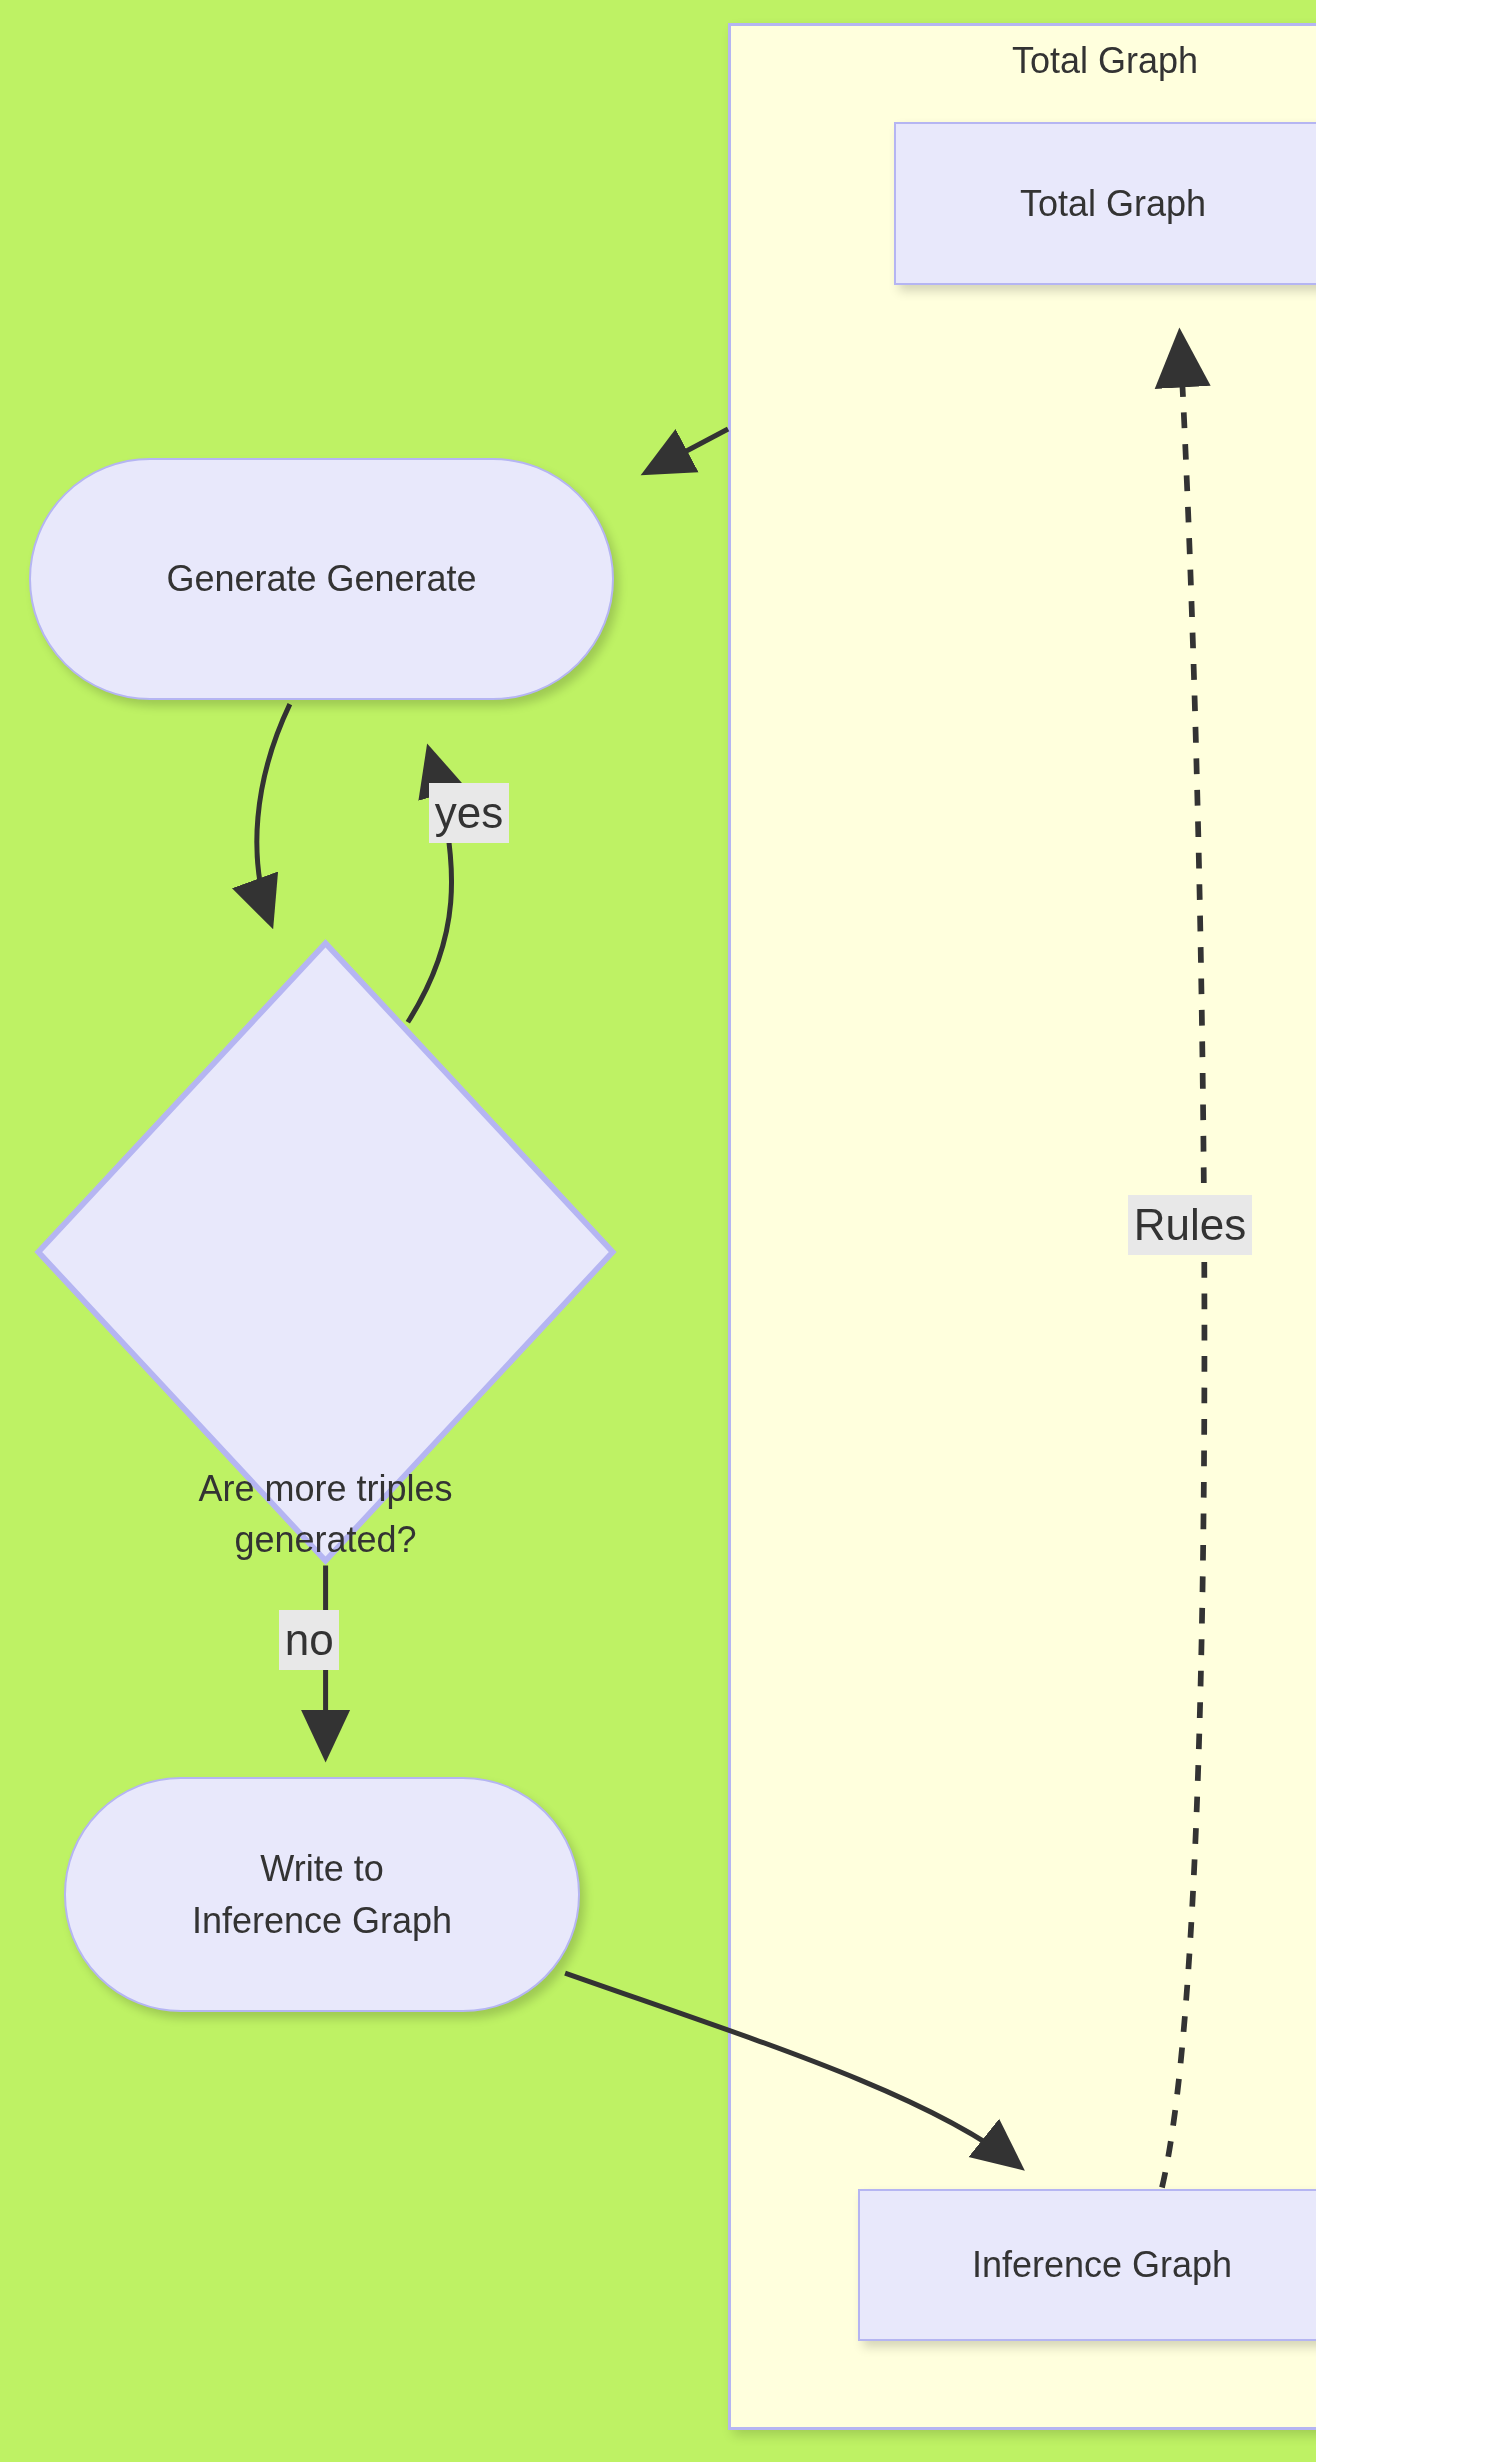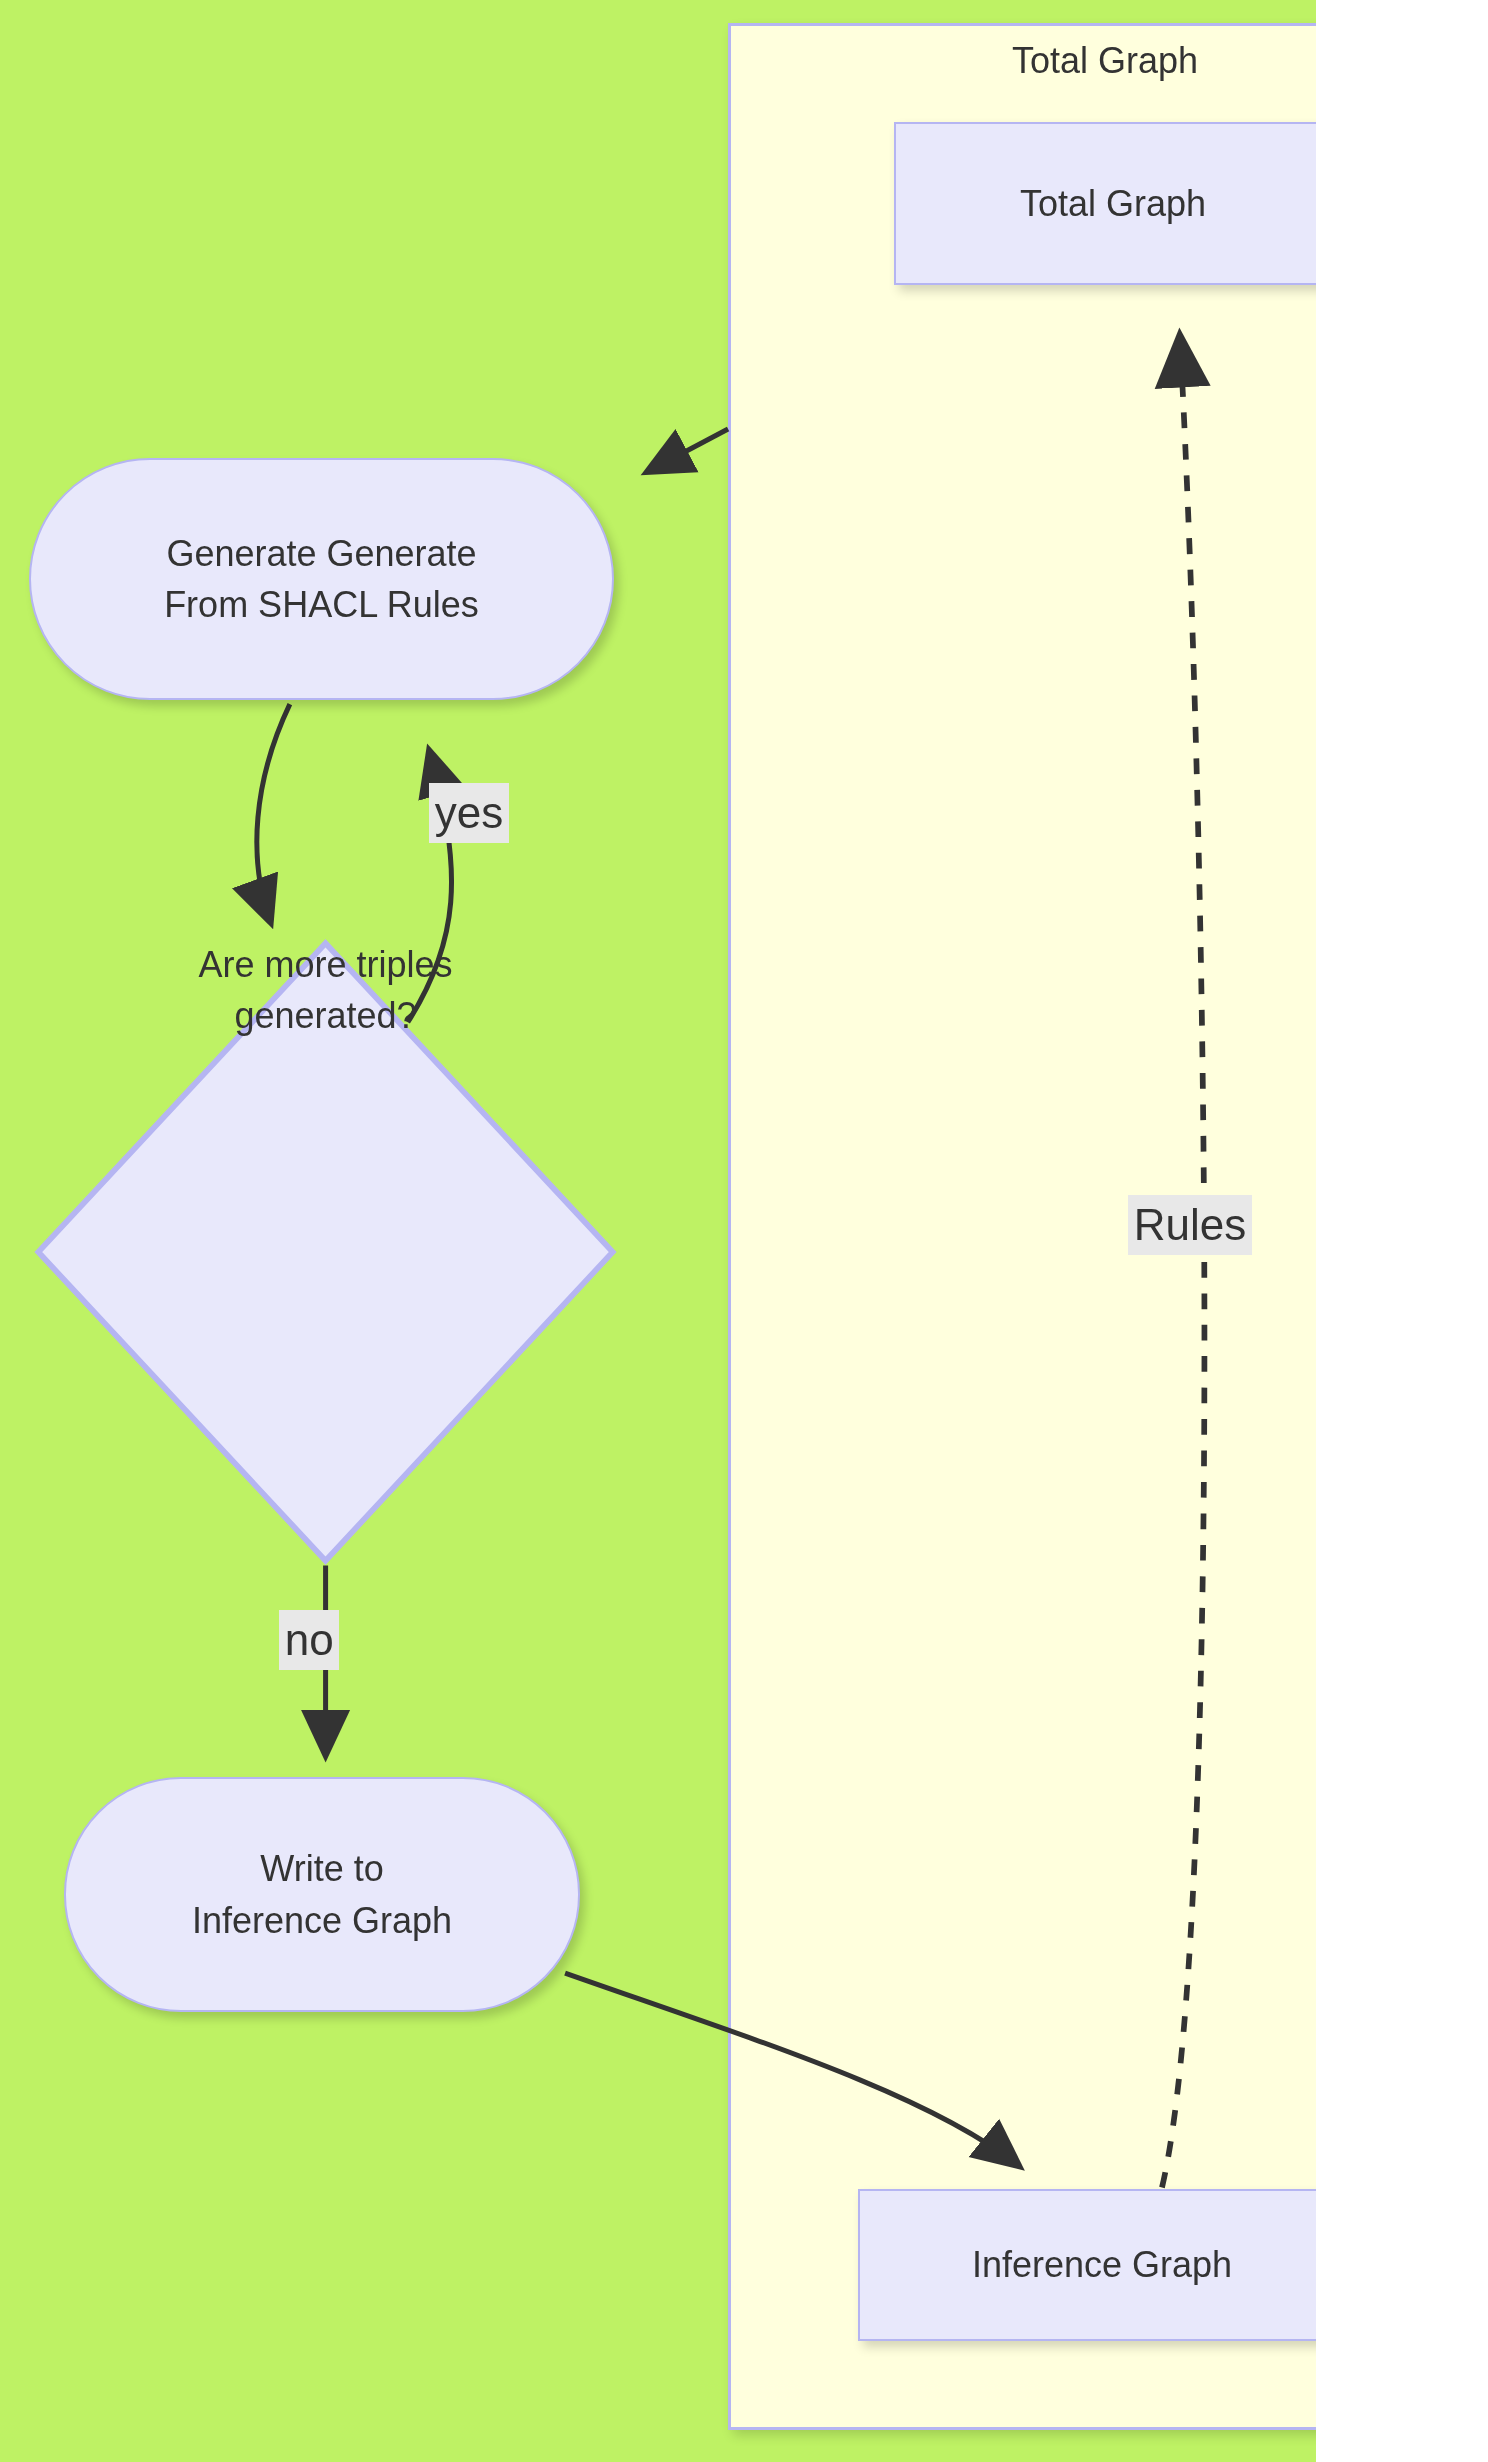--- a/index.html
+++ b/index.html
@@ -123,21 +123,21 @@
   }
   #decision-text {
     position: absolute;
     left: 0;
     top: 0;
     width: 583px;
     height: 626px;
     display: flex;
     flex-direction: column;
     align-items: center;
-    justify-content: flex-start;
+    justify-content: flex-end;
     text-align: center;
     font-size: 36px;
     color: #333333;
     pointer-events: none;
   }
 
   
   .edge-label {
     position: absolute;
     z-index: 3;
@@ -192,21 +192,20 @@
       <path d="M 1625 3060 C 1710 2700, 1690 1200, 1650 470" fill="none" stroke="#333333" stroke-width="8" stroke-dasharray="22 22" marker-end="url(#arrow-head)"></path>
     </g>
   </svg>
 
   <div class="node" id="source-graph">
     <span class="node-line">Total Graph</span>
   </div>
 
   <div class="node" id="generate-triples">
     <span class="node-line">Generate Generate</span>
-    <span class="node-line">From SHACL Rules</span>
   </div>
 
   <div id="decision-wrap">
     <svg viewBox="0 0 816 876" preserveAspectRatio="none">
       <polygon points="408,6 810,438 408,870 6,438" fill="#e8e8fb" stroke="#b5b5f2" stroke-width="8"></polygon>
     </svg>
     <div id="decision-text">
       <span class="node-line">Are more triples</span>
       <span class="node-line">generated?</span>
     </div>

